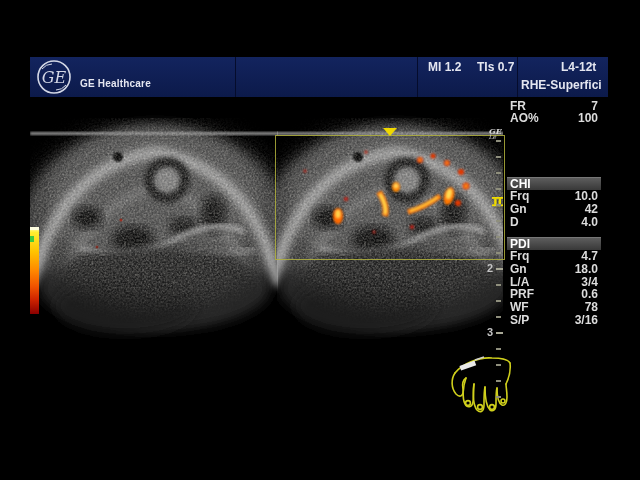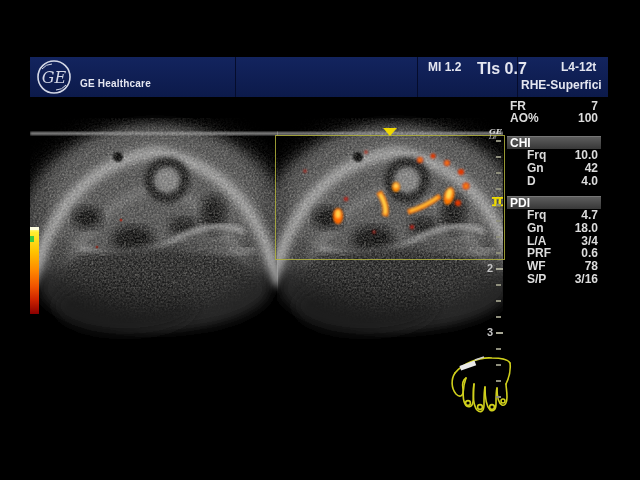--- a/index.html
+++ b/index.html
@@ -7,33 +7,33 @@
           font-family:"Liberation Sans",sans-serif;-webkit-font-smoothing:antialiased;}
   #scene{position:absolute;left:0;top:0;}
   
   .topbar{position:absolute;left:30px;top:57px;width:578px;height:40px;
           background:linear-gradient(#13245e,#0c1a4a);color:#e4e6f0;overflow:hidden;}
   .topbar .divider{position:absolute;top:0;width:1px;height:40px;background:#050c2c;}
   .logo{position:absolute;left:6px;top:2px;width:36px;height:36px;}
   .brand{position:absolute;left:50px;top:21px;font-size:10px;font-weight:bold;letter-spacing:.2px;}
   .mode{position:absolute;left:130px;top:21px;width:70px;text-align:right;font-size:13px;font-weight:bold;margin-top:29px;}
   .mi{position:absolute;left:398px;top:3px;font-size:12px;font-weight:bold;text-align:right;}
-  .tis{position:absolute;left:447px;top:3px;font-size:16px;font-weight:bold;}
+  .tis{position:absolute;left:447px;top:3px;font-size:12px;font-weight:bold;}
   .probe{position:absolute;left:491px;top:3px;font-size:12px;font-weight:bold;margin-left:40px;}
   .preset{position:absolute;left:491px;top:21px;width:102px;font-size:12px;font-weight:bold;white-space:nowrap;overflow:hidden;}
   
   .pstatus{position:absolute;left:507px;top:100px;width:94px;color:#dcdcdc;font-size:12px;font-weight:bold;}
   .prow{position:relative;height:12.2px;line-height:12.2px;}
   .prow .lab{position:absolute;left:3px;}
   .prow .val{position:absolute;right:3px;text-align:right;}
-  .section{position:absolute;left:507px;width:94px;color:#dcdcdc;font-size:12px;font-weight:bold;}
+  .section{position:absolute;left:507px;width:94px;color:#dcdcdc;font-size:12px;font-weight:bold;margin-top:41px;}
   .section .hd{height:12px;line-height:12px;background:linear-gradient(#5d5d5d,#383838);
                color:#fff;padding-left:3px;border-top:1px solid #777;}
   .section .row{position:relative;height:12.8px;line-height:12.8px;}
-  .section .row .lab{position:absolute;left:20px;}
+  .section .row .lab{position:absolute;left:3px;}
   .section .row .val{position:absolute;right:3px;}
   #chi{top:136px;} #pdi{top:196px;}
   
   .roi{position:absolute;left:275px;top:135px;width:228px;height:123px;
        border:1px solid rgba(178,178,60,.85);}
   .tri{position:absolute;left:383px;top:128px;width:0;height:0;
        border-left:7px solid transparent;border-right:7px solid transparent;
        border-top:8px solid #f0d800;}
   
   .tick{position:absolute;left:496px;width:5px;height:2px;background:#8f8f7d;}

